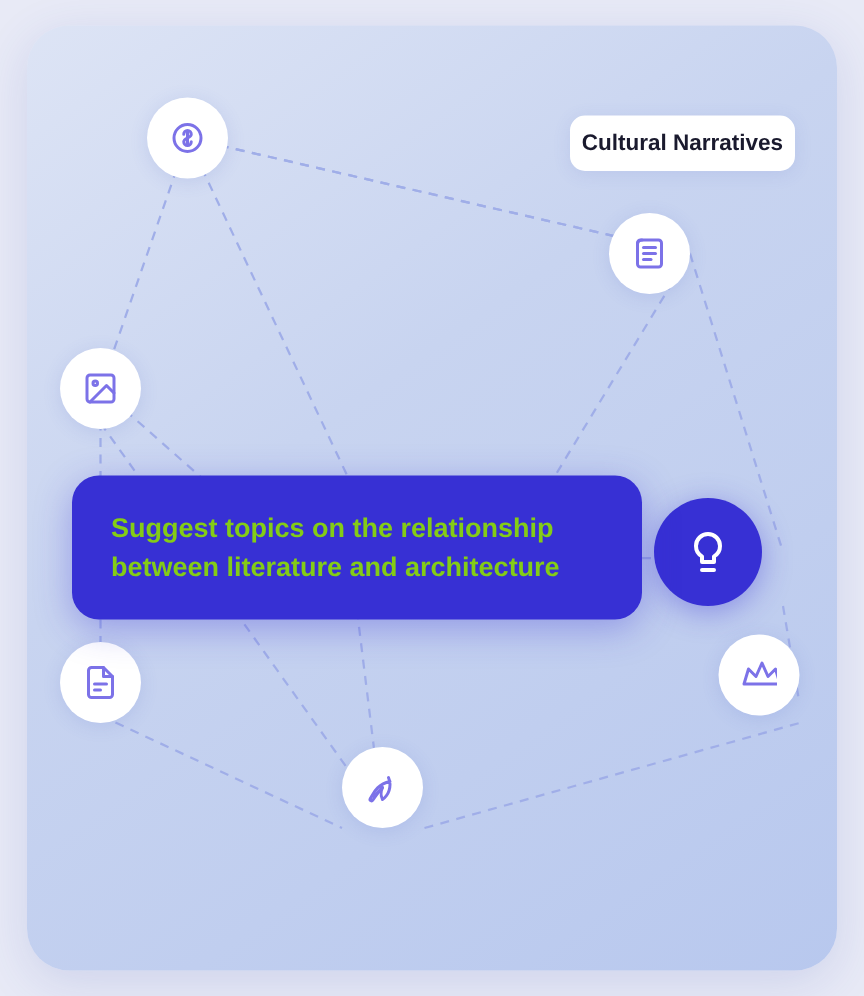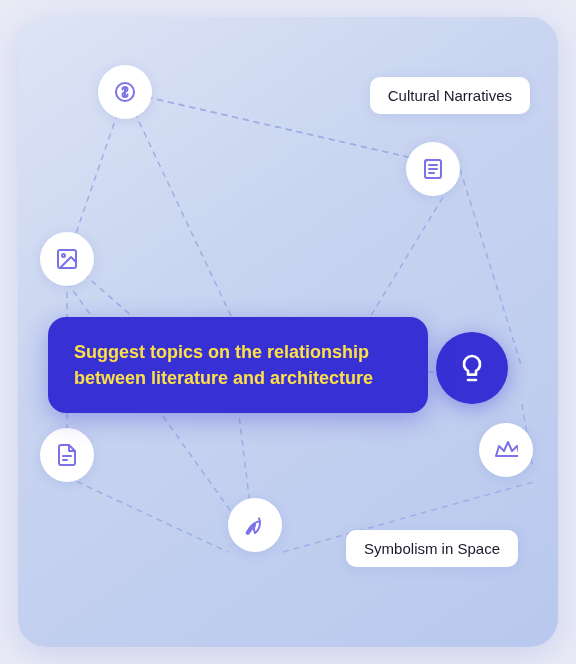--- a/index.html
+++ b/index.html
@@ -101,23 +101,23 @@
     .node-idea svg {
       width: 32px;
       height: 32px;
     }
 
     
     .label-box {
       position: absolute;
       background: white;
       border-radius: 10px;
-      padding: 10px 18px;
+      padding: 10px 8px;
       font-size: 15px;
-      font-weight: 400;
+      font-weight: 700;
       color: #1a1a2e;
       box-shadow: 0 2px 12px rgba(80, 100, 200, 0.12);
       white-space: nowrap;
       z-index: 2;
     }
 
     .label-cultural {
       top: 60px;
       right: 28px;
     }
@@ -139,21 +139,21 @@
       top: 300px;
       width: 380px;
       background: #3730d4;
       border-radius: 18px;
       padding: 22px 26px;
       z-index: 3;
       box-shadow: 0 6px 24px rgba(55, 48, 212, 0.35);
     }
 
     .query-box p {
-      color: #fde047;
+      color: #84cc16;
       font-size: 18px;
       font-weight: 700;
       line-height: 1.45;
     }
   </style>
 </head>
 <body>
 
 <div class="card">
 
@@ -239,21 +239,18 @@
     <svg viewBox="0 0 24 24" fill="none" stroke="white" stroke-width="2" stroke-linecap="round" stroke-linejoin="round">
       <path d="M9 21h6M12 3a6 6 0 016 6c0 2.22-1.2 4.16-3 5.19V17H9v-2.81C7.2 13.16 6 11.22 6 9a6 6 0 016-6z"></path>
     </svg>
   </div>
 
   <div class="label-box label-cultural">
     <span>Cultural Narratives</span>
   </div>
 
 
-  <div class="label-box label-symbolism">
-    <span>Symbolism in Space</span>
-  </div>
 
   <div class="query-box">
     <p>Suggest topics on the relationship between literature and architecture</p>
   </div>
 
 </div>
 
 </body></html>

